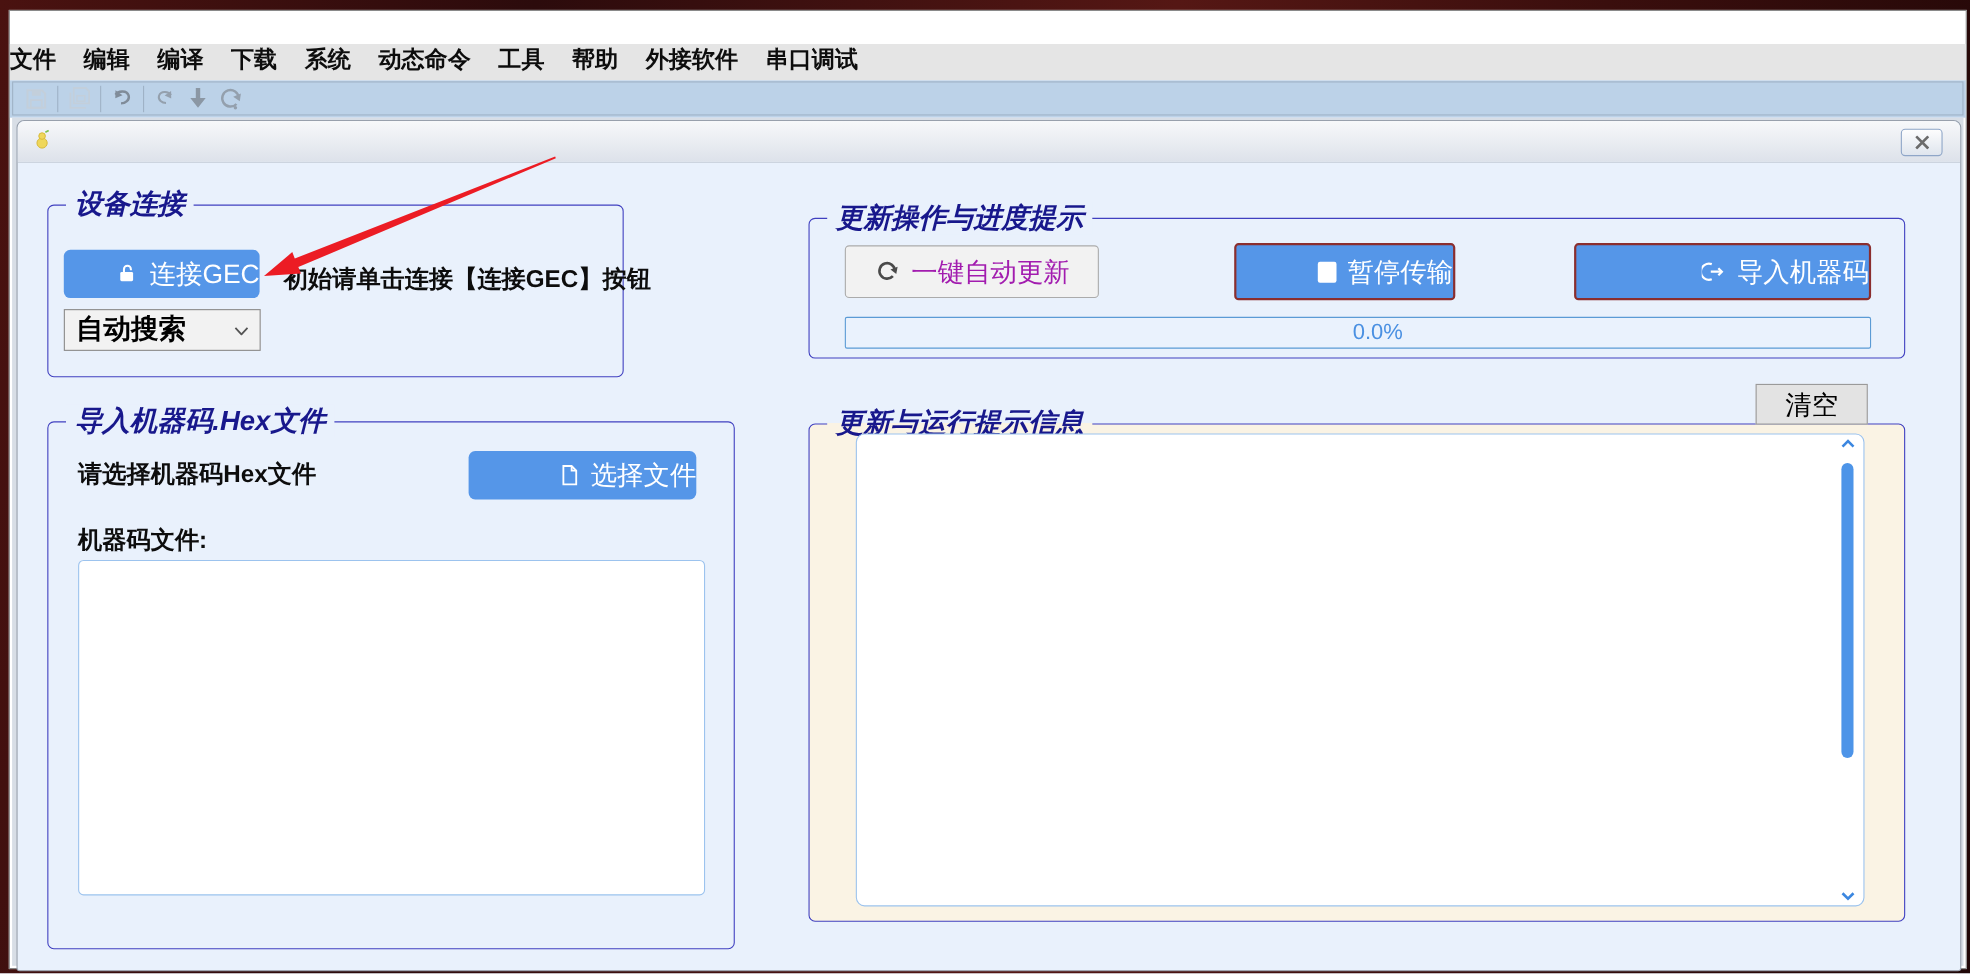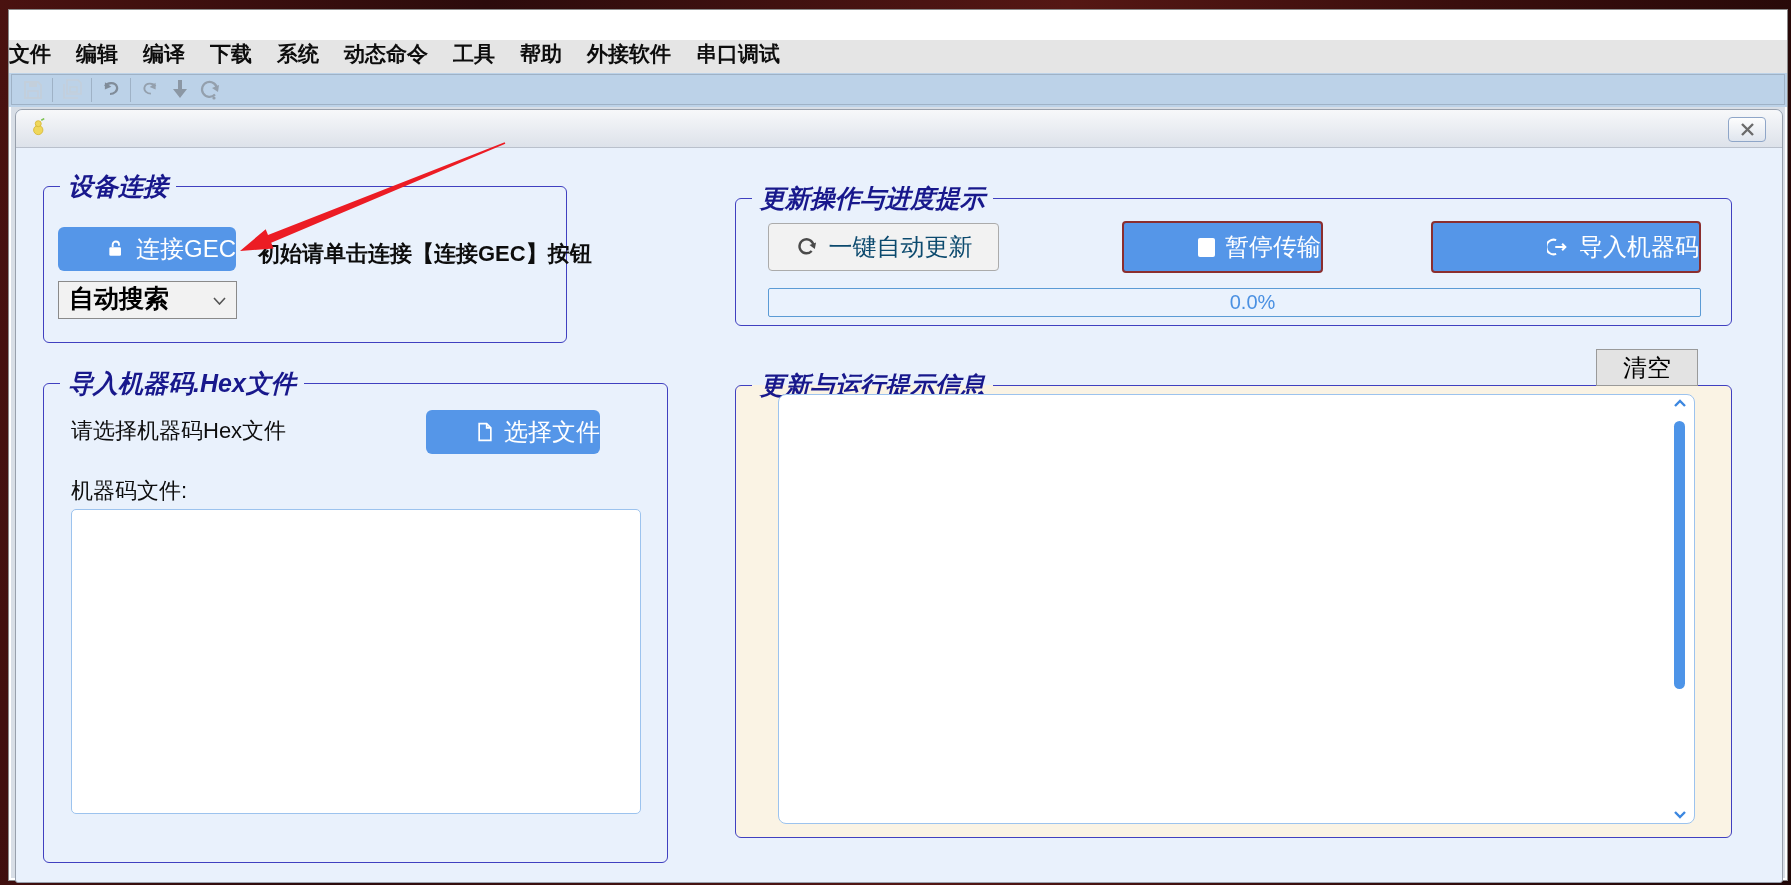--- a/index.html
+++ b/index.html
@@ -55,26 +55,26 @@
   .group { position:absolute; border:1px solid #4040C0; border-radius:6px; }
   .group-title { position:absolute; top:-16px; left:16px; padding:0 8px; background:#E9F1FC;
     font-size:25px; font-weight:bold; font-style:italic; color:#18188C; white-space:nowrap; line-height:30px; }
   .g-log { background:#FAF3E4; }
   .g-log > .group-title { background:linear-gradient(#E9F1FC 50%,#FAF3E4 50%); }
 
   
   .btn-blue { background:#5596E8; color:#fff; border:none; border-radius:6px;
     display:flex; align-items:center; justify-content:flex-end; gap:10px; font-size:24px; cursor:pointer; }
   .btn-danger-frame { border:2px solid #8B2E2E; border-radius:4px; }
-  .btn-disabled { background:#F2F2F2; color:#0c4a6e; border:1px solid #ABABAB; border-radius:4px;
+  .btn-disabled { background:#F2F2F2; color:#a21caf; border:1px solid #ABABAB; border-radius:4px;
     display:flex; align-items:center; justify-content:center; gap:10px; font-size:24px; }
   .btn-gray { background:#E3E3E3; color:#000; border:1px solid #9a9a9a;
     display:flex; align-items:center; justify-content:center; font-size:24px; cursor:pointer; }
 
-  .label-black { position:absolute; font-size:22px; color:#0d0d0d; white-space:nowrap; }
+  .label-black { position:absolute; font-size:22px; color:#0d0d0d; white-space:nowrap;font-weight:bold; }
 
   .combo { position:absolute; background:#F2F2F2; border:1px solid #8a8a8a;
     display:flex; font-size:25px; font-weight:700; color:#000; padding-left:10px; cursor:pointer; }
   .combo svg { position:absolute; right:10px; top:15px; }
 
   .textbox { position:absolute; background:#fff; border:1px solid #9CC3EE; border-radius:5px; }
 
   .progress { position:absolute; background:#EAF2FD; border:1px solid #5B9BD5; border-radius:2px;
     display:flex; align-items:center; justify-content:center; font-size:20px; color:#4A90E2;padding-left:36px; }
 
@@ -184,21 +184,21 @@
               <span>自动搜索</span>
               <svg width="13" height="8" viewBox="0 0 13 8">
                 <polyline points="1,1 6.5,7 12,1" fill="none" stroke="#555" stroke-width="1.6"></polyline>
               </svg>
             </div>
           </div>
 
           <div class="group" style="left:27px; top:235px; width:625px; height:480px;">
             <span class="group-title">导入机器码.Hex文件</span>
             <span class="label-black" style="left:27px; top:32px;">请选择机器码Hex文件</span>
-            <button class="btn-blue" style="position:absolute; left:382px; top:26px; width:174px; height:44px;">
+            <button class="btn-blue" style="position:absolute; left:382px; top:26px; width:207px; height:44px;">
               <svg width="18" height="20" viewBox="0 0 20 24">
                 <path d="M3 2 h9 l5 5 v15 h-14 z" fill="none" stroke="#fff" stroke-width="2"></path>
                 <path d="M12 2 v5 h5" fill="none" stroke="#fff" stroke-width="2"></path>
               </svg>
               <span>选择文件</span>
             </button>
             <span class="label-black" style="left:27px; top:92px;">机器码文件:</span>
             <div class="textbox" style="left:27px; top:125px; width:570px; height:305px;"></div>
           </div>
 

